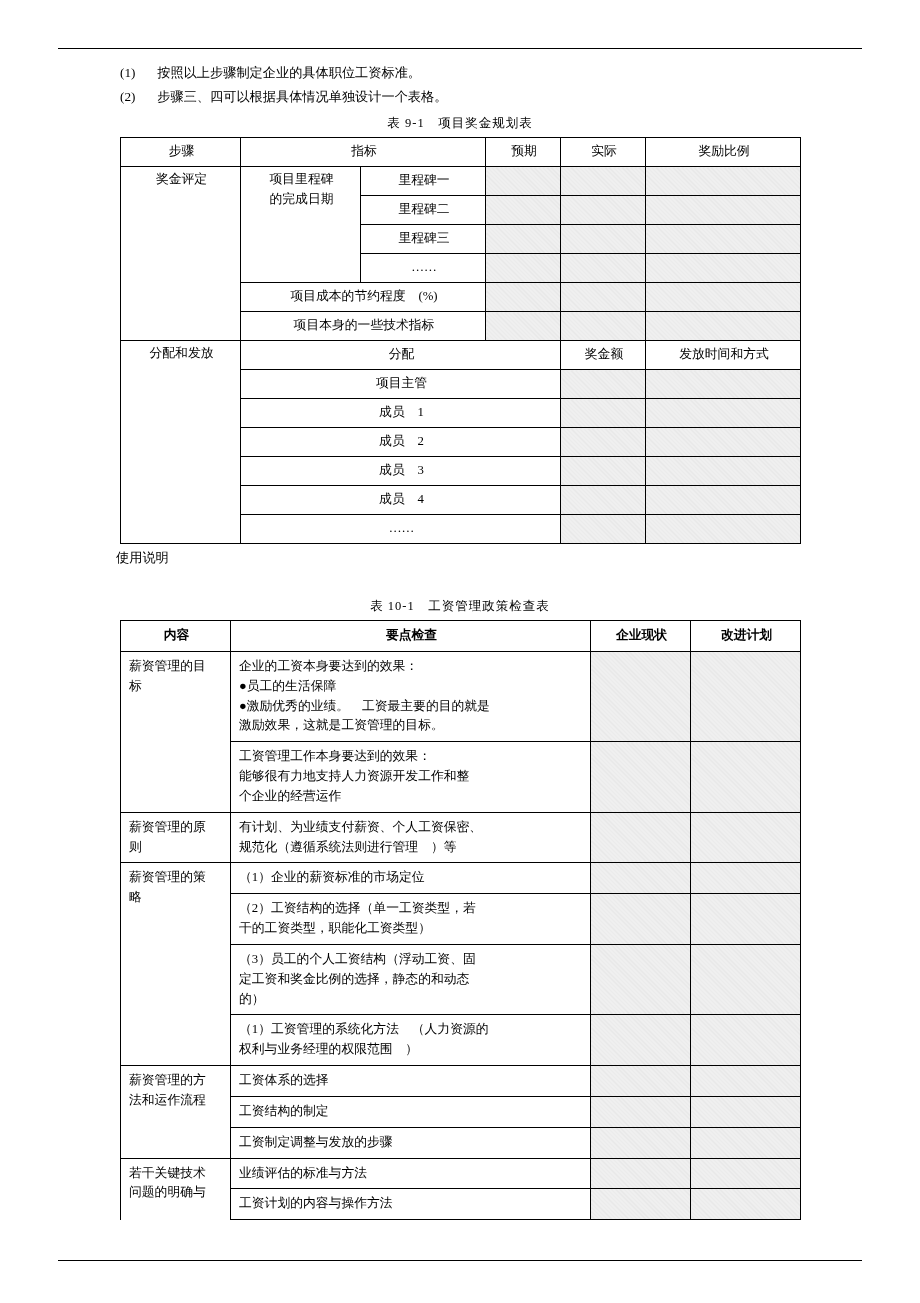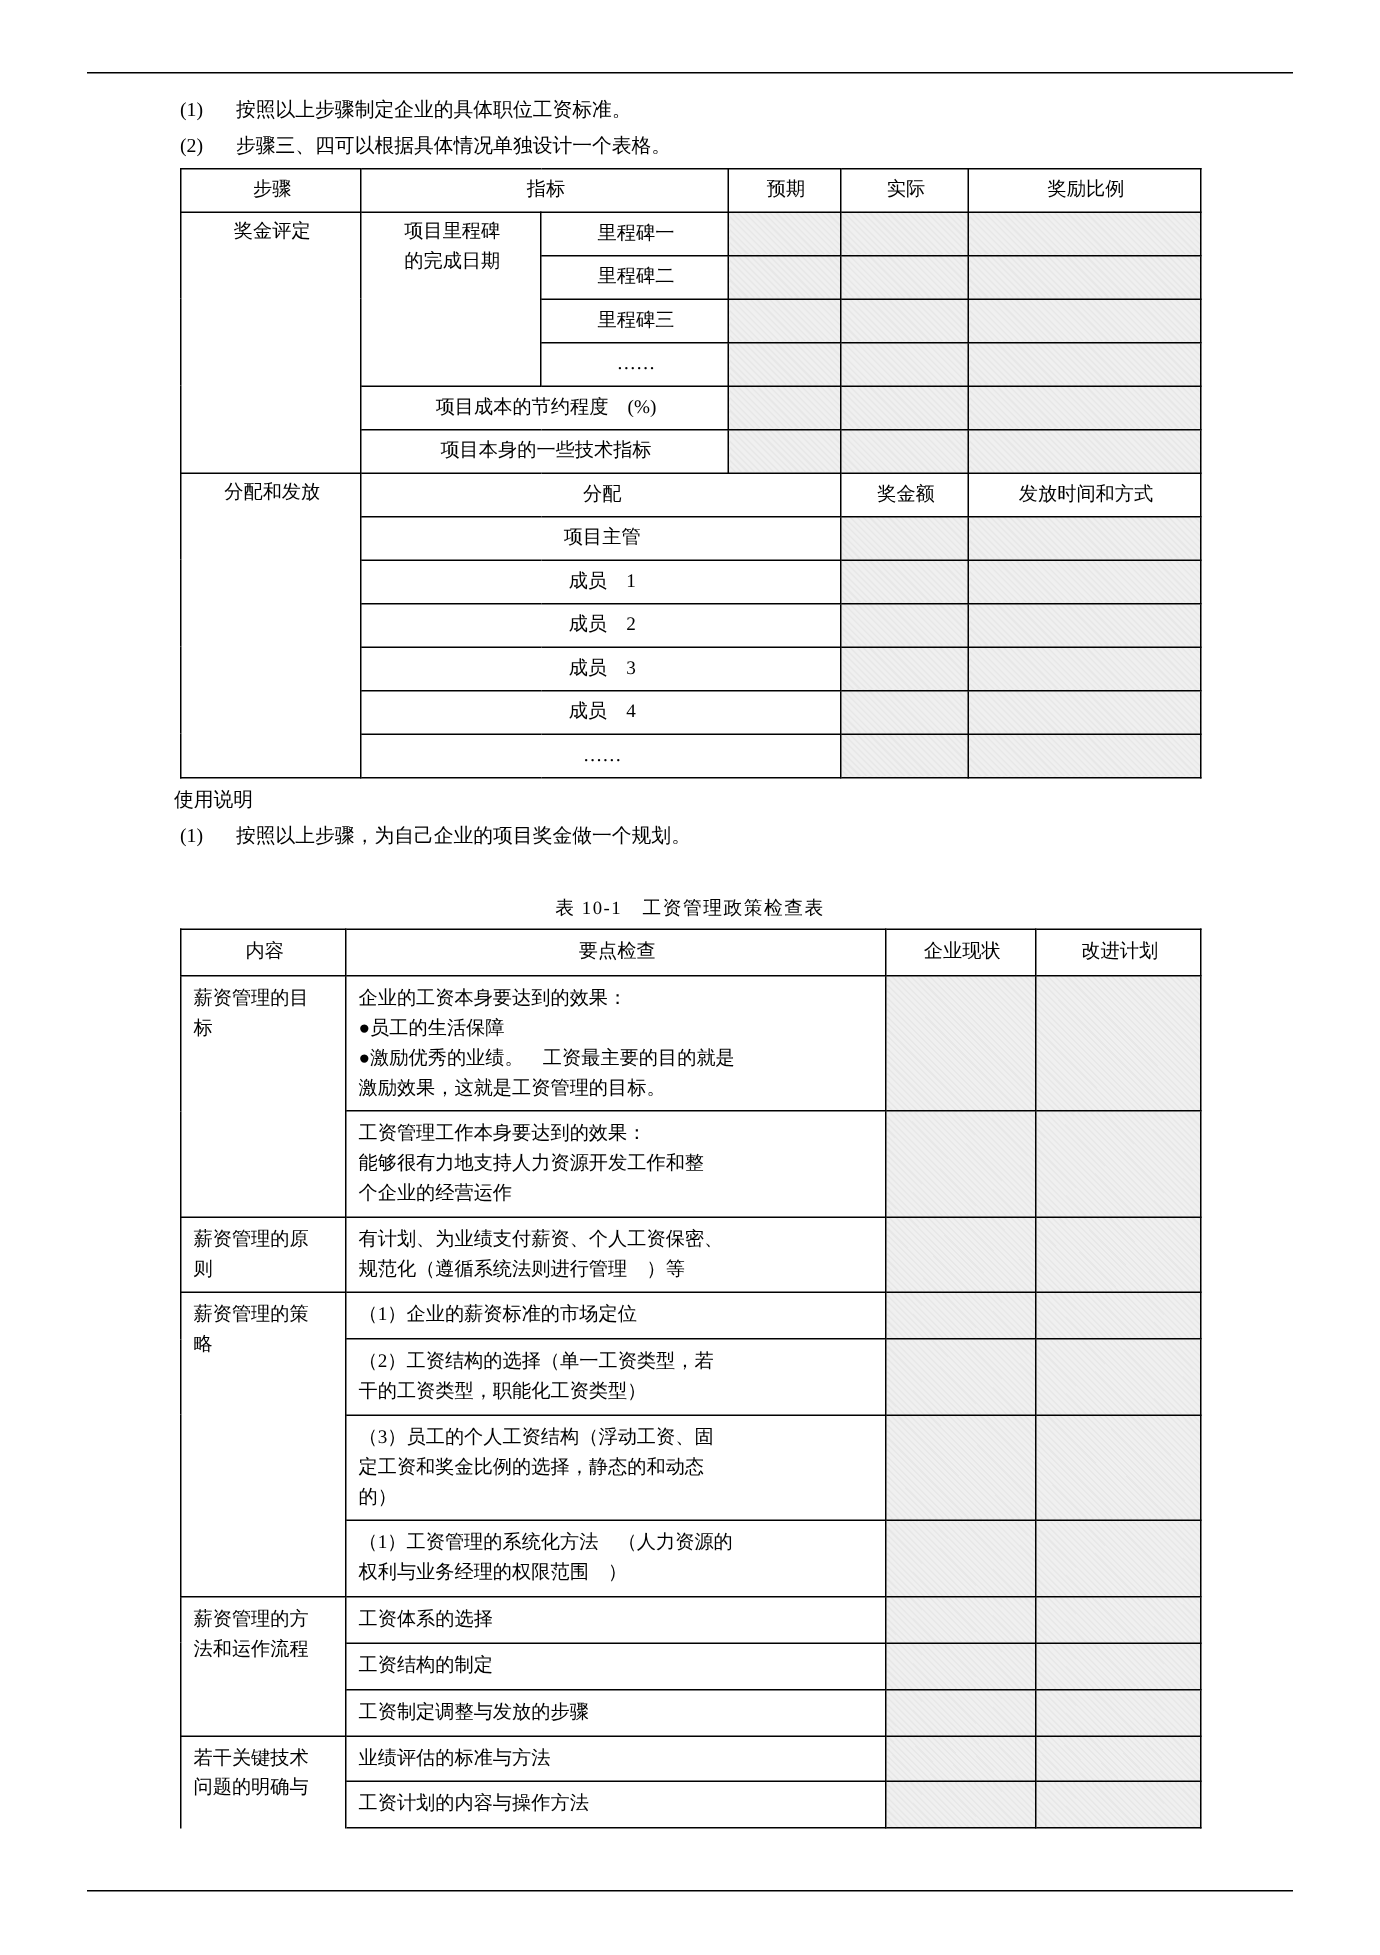--- a/index.html
+++ b/index.html
@@ -86,21 +86,21 @@
   }
   table.tbl2 th,
   table.tbl2 td {
     border: 1px solid #000;
     padding: 5px 6px 5px 8px;
     vertical-align: top;
     text-align: left;
   }
   table.tbl2 th {
     text-align: center;
-    font-weight: normal;
+    font-weight: bold;
     vertical-align: middle;
   }
   .noborder-bottom { border-bottom: none !important; }
   .bullet-line { display: block; }
 </style>
 </head>
 <body>
 
 <div class="page">
 
@@ -110,20 +110,21 @@
 
   <p class="body-para indent-list">
     <span class="list-num">(1)</span>
     <span>按照以上步骤制定企业的具体职位工资标准。</span>
   </p>
   <p class="body-para indent-list">
     <span class="list-num">(2)</span>
     <span>步骤三、四可以根据具体情况单独设计一个表格。</span>
   </p>
 
+  <div class="tbl-caption">表 9-1　项目奖金规划表</div>
 
   <table class="doc-table">
     <colgroup>
       <col style="width:120px">
       <col style="width:120px">
       <col style="width:125px">
       <col style="width:75px">
       <col style="width:85px">
       <col style="width:155px">
     </colgroup>
@@ -209,24 +210,20 @@
     </tr>
     <tr>
       <td colspan="3">……</td>
       <td class="shade"></td>
       <td class="shade"></td>
     </tr>
   </tbody>
     </table>
 
   <p class="body-para" style="padding-left:58px">使用说明</p>
-  <p class="body-para indent-list">
-    <span class="list-num">(1)</span>
-    <span>按照以上步骤，为自己企业的项目奖金做一个规划。</span>
-  </p>
 
   <div style="height:18px"></div>
 
   <div class="tbl-caption">表 10-1　工资管理政策检查表</div>
 
   <table class="tbl2">
     <colgroup>
       <col style="width:110px">
       <col style="width:360px">
       <col style="width:100px">

